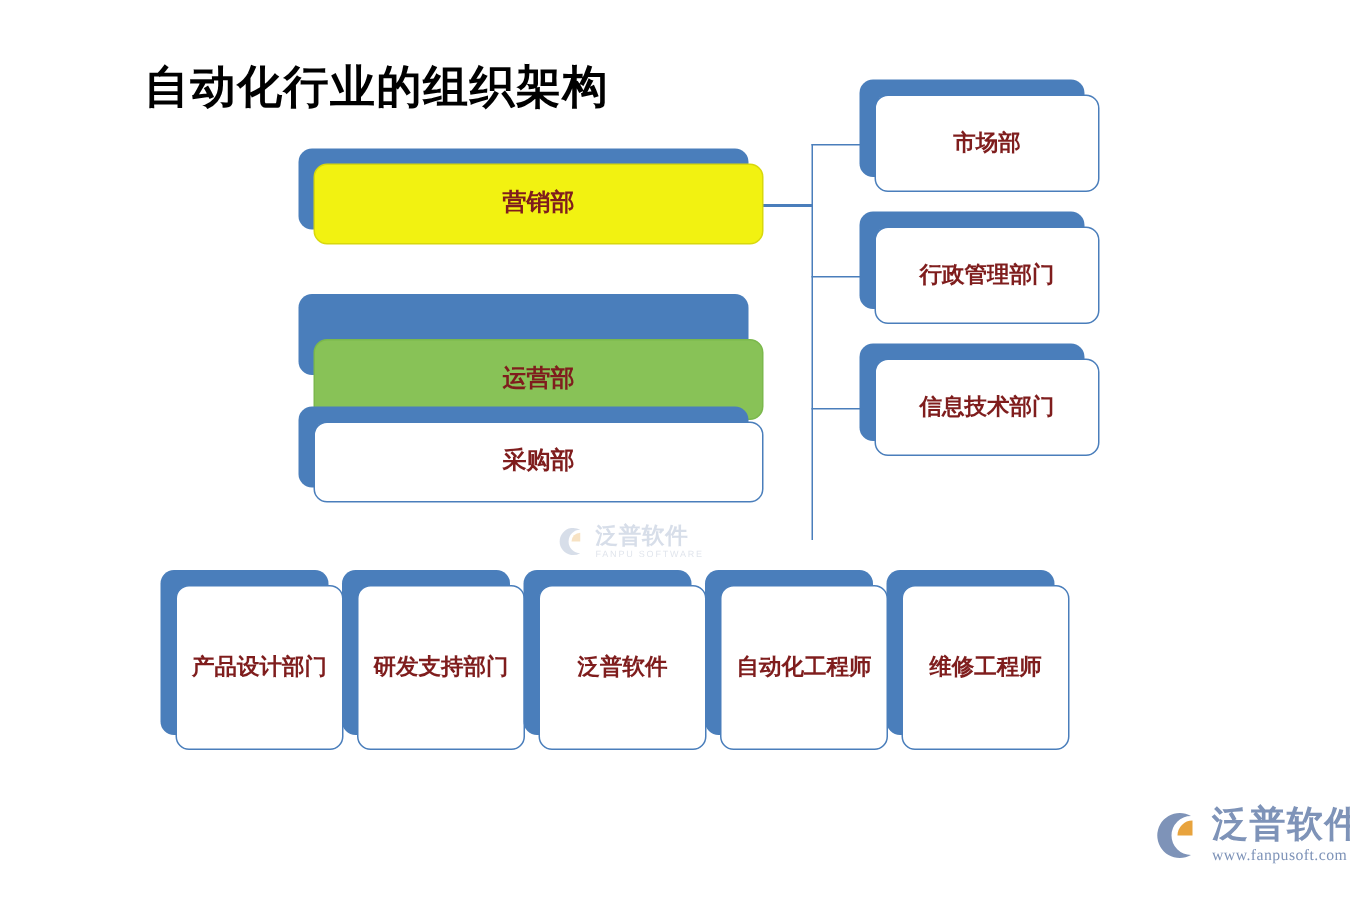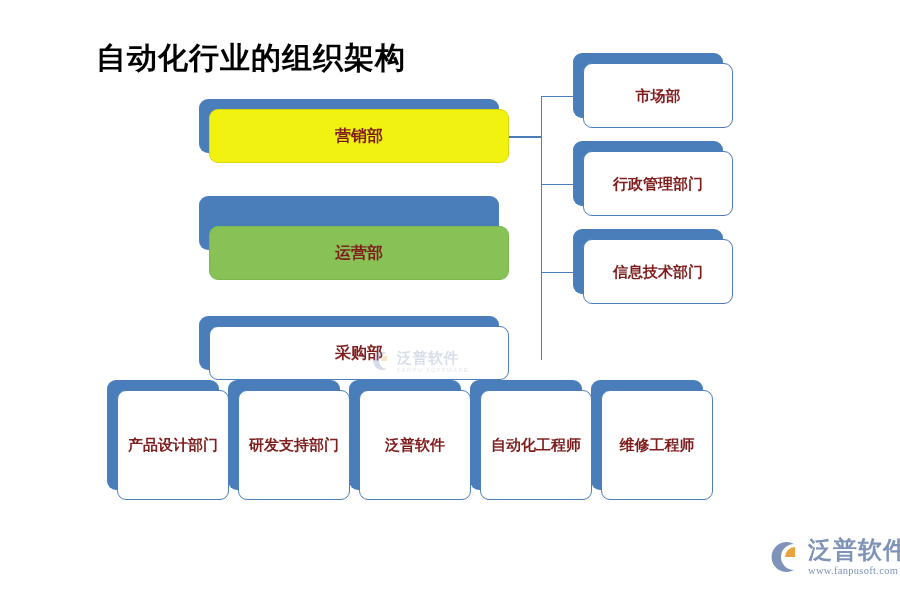--- a/index.html
+++ b/index.html
@@ -189,21 +189,21 @@
   <div class="node left" style="left:199px; top:99px;">
     <div class="shadow"></div>
     <div class="face fill-yellow">营销部</div>
   </div>
 
   <div class="node left" style="left:199px; top:196px;">
     <div class="shadow"></div>
     <div class="face fill-green">运营部</div>
   </div>
 
-  <div class="node left" style="left:199px; top:271px;margin-top:45px;">
+  <div class="node left" style="left:199px; top:271px;">
     <div class="shadow"></div>
     <div class="face">采购部</div>
   </div>
 
   <div class="node right" style="left:573px; top:53px;">
     <div class="shadow"></div>
     <div class="face">市场部</div>
   </div>
 
   <div class="node right" style="left:573px; top:141px;">

